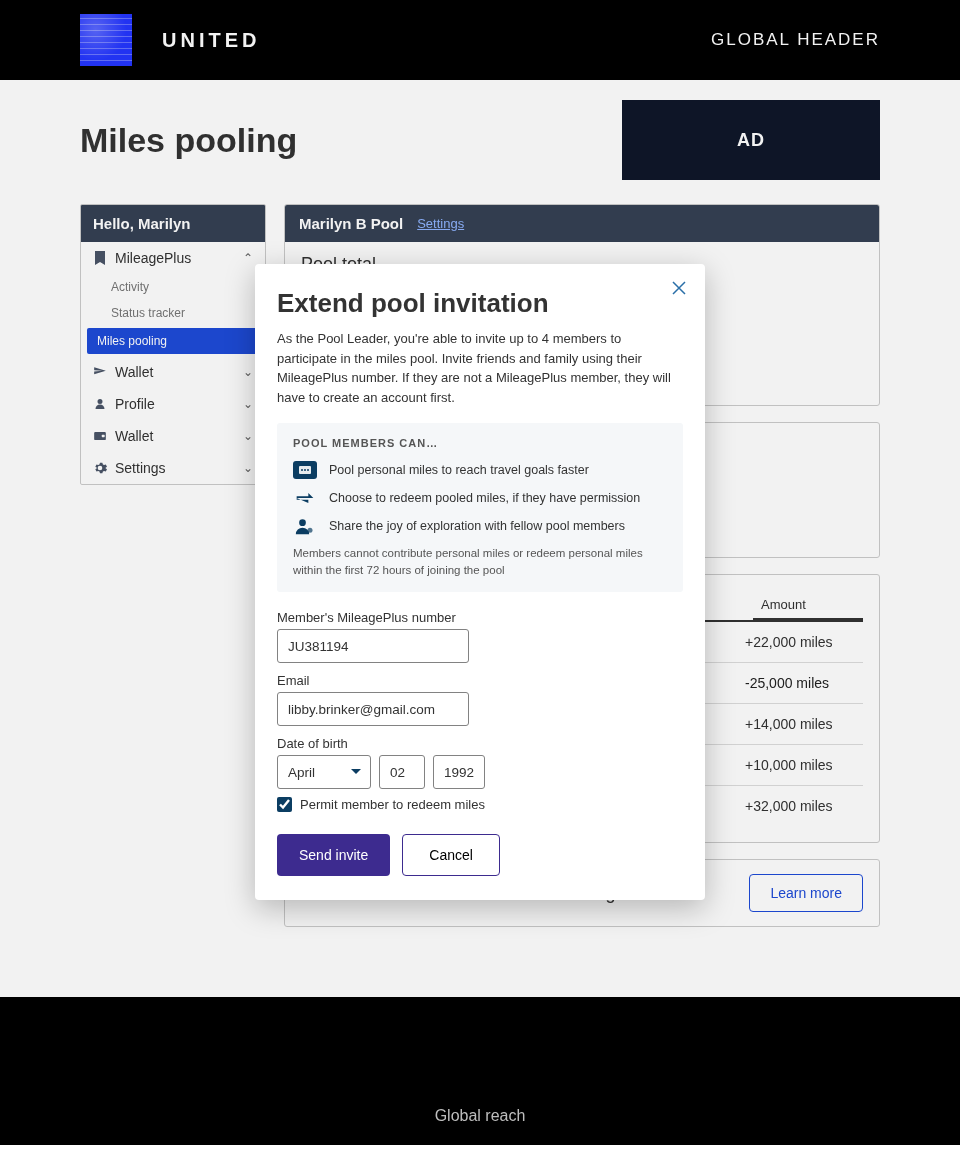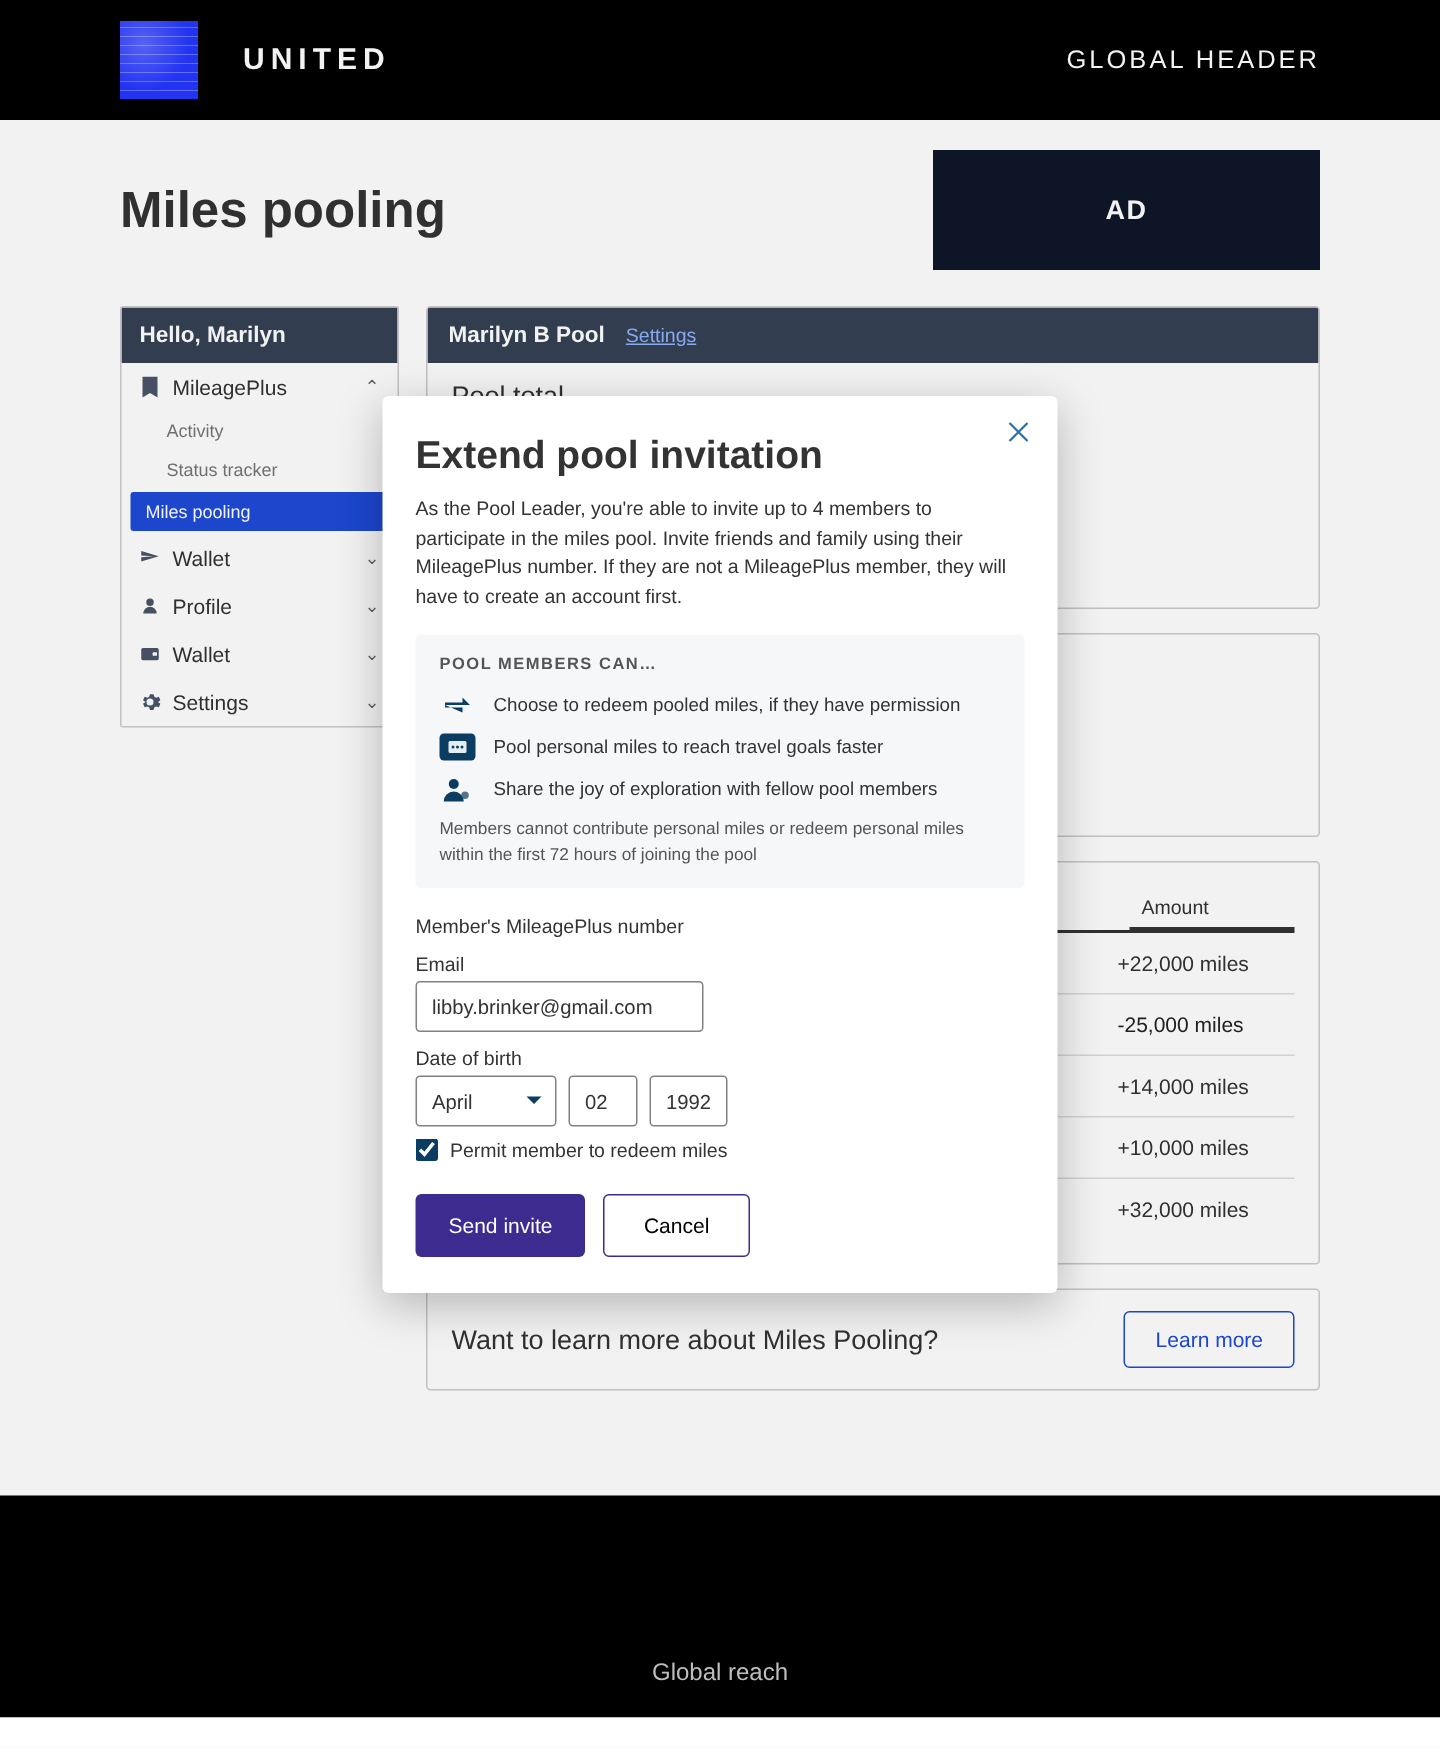--- a/index.html
+++ b/index.html
@@ -318,52 +318,53 @@
     <svg width="16" height="16" viewBox="0 0 16 16">
         <path stroke="#2a6fa8" stroke-width="1.5" fill="none" d="M2 2l12 12M14 2L2 14"></path>
       </svg>
   </span>
   <h2>Extend pool invitation</h2>
   <p class="intro">As the Pool Leader, you're able to invite up to 4 members to participate in the miles pool. Invite friends and family using their MileagePlus number. If they are not a MileagePlus member, they will have to create an account first.</p>
 
   <div class="benefits">
     <h4>POOL MEMBERS CAN…</h4>
     <div class="ben-row">
-      <span class="ben-icon plain">
-        <svg width="20" height="20" viewBox="0 0 24 24">
-            <path fill="#0b3d62" d="M2 12l20-0-6-6v4H2v4h14v4z"></path>
-          </svg>
-      </span>
-      <span>Choose to redeem pooled miles, if they have permission</span>
-    </div>
-    <div class="ben-row">
       <span class="ben-icon">
         <svg width="14" height="10" viewBox="0 0 14 10">
             <rect fill="#fff" opacity=".9" x="1" y="1" width="12" height="8" rx="1"></rect>
             <circle fill="#0b3d62" cx="4" cy="5" r="1"></circle>
             <circle fill="#0b3d62" cx="7" cy="5" r="1"></circle>
             <circle fill="#0b3d62" cx="10" cy="5" r="1"></circle>
           </svg>
       </span>
       <span>Pool personal miles to reach travel goals faster</span>
     </div>
     <div class="ben-row">
       <span class="ben-icon plain">
+        <svg width="20" height="20" viewBox="0 0 24 24">
+            <path fill="#0b3d62" d="M2 12l20-0-6-6v4H2v4h14v4z"></path>
+          </svg>
+      </span>
+      <span>Choose to redeem pooled miles, if they have permission</span>
+    </div>
+    <div class="ben-row">
+      <span class="ben-icon plain">
         <svg width="20" height="18" viewBox="0 0 24 20">
             <circle fill="#0b3d62" cx="9" cy="6" r="4"></circle>
             <path fill="#0b3d62" d="M1 20a8 8 0 0116 0z"></path>
             <circle fill="#0b3d62" cx="18" cy="15" r="3" opacity=".7"></circle>
           </svg>
       </span>
       <span>Share the joy of exploration with fellow pool members</span>
     </div>
     <p class="disclaimer">Members cannot contribute personal miles or redeem personal miles within the first 72 hours of joining the pool</p>
   </div>
 
   <label class="form-label">Member's MileagePlus number</label>
+  <input class="form-input" value="JU381194" style="">
 
   <label class="form-label">Email</label>
   <input class="form-input" value="libby.brinker@gmail.com" style="">
 
   <label class="form-label">Date of birth</label>
   <div class="dob-row">
     <span class="select">
       <select>
         <option>April</option>
       </select>

